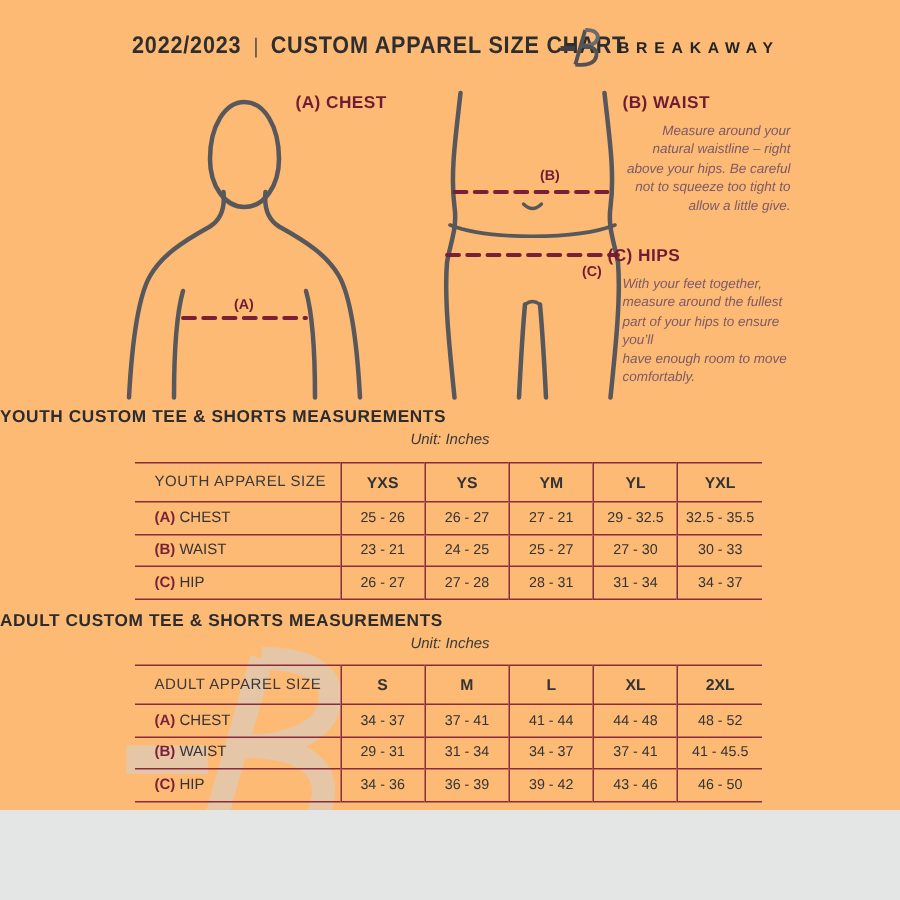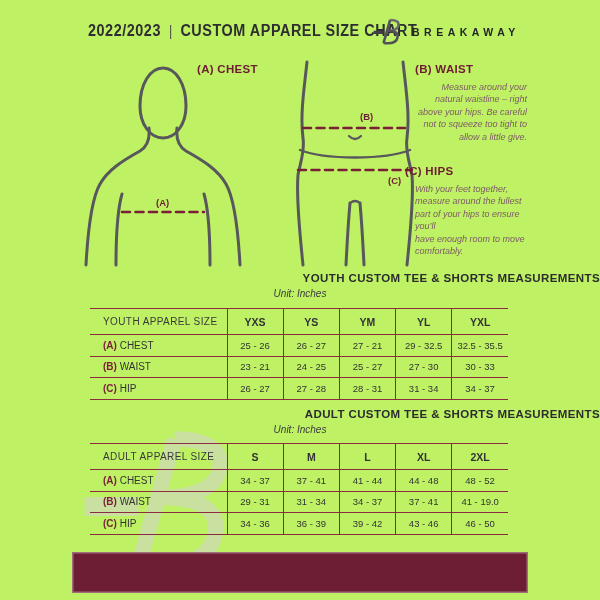--- a/index.html
+++ b/index.html
@@ -1,35 +1,35 @@
 <!DOCTYPE html>
 <html><head>
 <meta charset="utf-8">
 <style>
   html,body{margin:0;padding:0;}
   body{font-family:"Liberation Sans", sans-serif; background:#e4e5e5;}
-  #page{position:relative; width:600px; height:600px; background:#bef264; overflow:hidden;}
+  #page{position:relative; width:600px; height:540px; background:#fdba74; overflow:hidden;}
 
   
   .doc-header{position:absolute; left:88px; top:22px; display:flex; align-items:baseline; gap:9px;
     transform:scaleX(.9); transform-origin:left; white-space:nowrap;}
   .doc-header .part{font-size:16px; font-weight:bold; color:#2e2e30; letter-spacing:.6px;}
   .doc-header .sep{font-size:14px; font-weight:normal; color:#4b4b4d;}
   .logo-svg{position:absolute; left:372px; top:15px;}
   .brand{position:absolute; left:412px; top:26px; font-size:10.5px; font-weight:bold;
     letter-spacing:4.5px; color:#242426;}
 
   
   .fig-svg{position:absolute;}
   .guide-head{position:absolute; font-size:11.5px; font-weight:bold; color:#6e1c33; letter-spacing:.3px;}
   .guide-body{position:absolute; font-size:9px; font-style:italic; font-weight:500;
     line-height:1.38; color:#7e5a68; white-space:pre-line;}
 
   
-  .sec-title{position:absolute; left:0; width:600px; text-align:right; font-size:11.5px;
+  .sec-title{position:absolute; left:0; width:600px; text-align:left; font-size:11.5px;
     font-weight:bold; letter-spacing:.4px; color:#2c2c2e;}
   .sec-unit{position:absolute; left:0; width:600px; text-align:center; font-size:10px;
     font-style:italic; color:#3a3a3c;}
 
   
   .size-table{position:absolute; left:90px; width:418px; border-collapse:collapse;
     table-layout:fixed; border-top:1.5px solid #8a2b3f; border-bottom:1.5px solid #8a2b3f;}
   .size-table tr{border-bottom:1.5px solid #8a2b3f;}
   .size-table th,.size-table td{padding:0; border-left:1.5px solid #8a2b3f; text-align:center;
     color:#333335; height:20.5px;}
@@ -197,21 +197,21 @@
           <td>41 - 44</td>
           <td>44 - 48</td>
           <td>48 - 52</td>
         </tr>
         <tr>
           <td><b>(B)</b> WAIST</td>
           <td>29 - 31</td>
           <td>31 - 34</td>
           <td>34 - 37</td>
           <td>37 - 41</td>
-          <td>41 - 19.0</td>
+          <td>41 - 45.5</td>
         </tr>
         <tr>
           <td><b>(C)</b> HIP</td>
           <td>34 - 36</td>
           <td>36 - 39</td>
           <td>39 - 42</td>
           <td>43 - 46</td>
           <td>46 - 50</td>
         </tr>
       </tbody>

